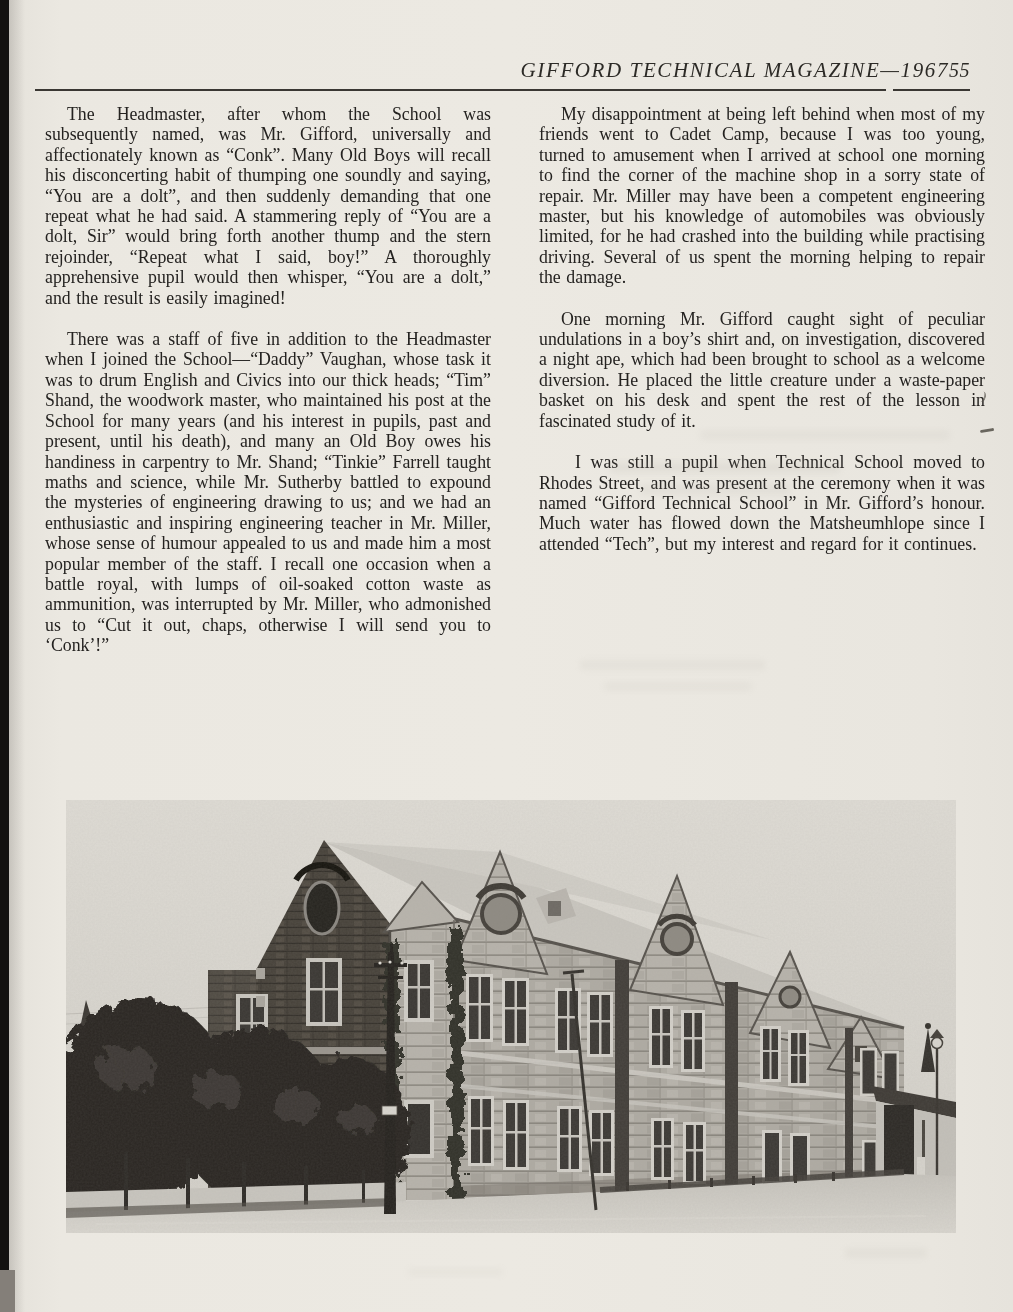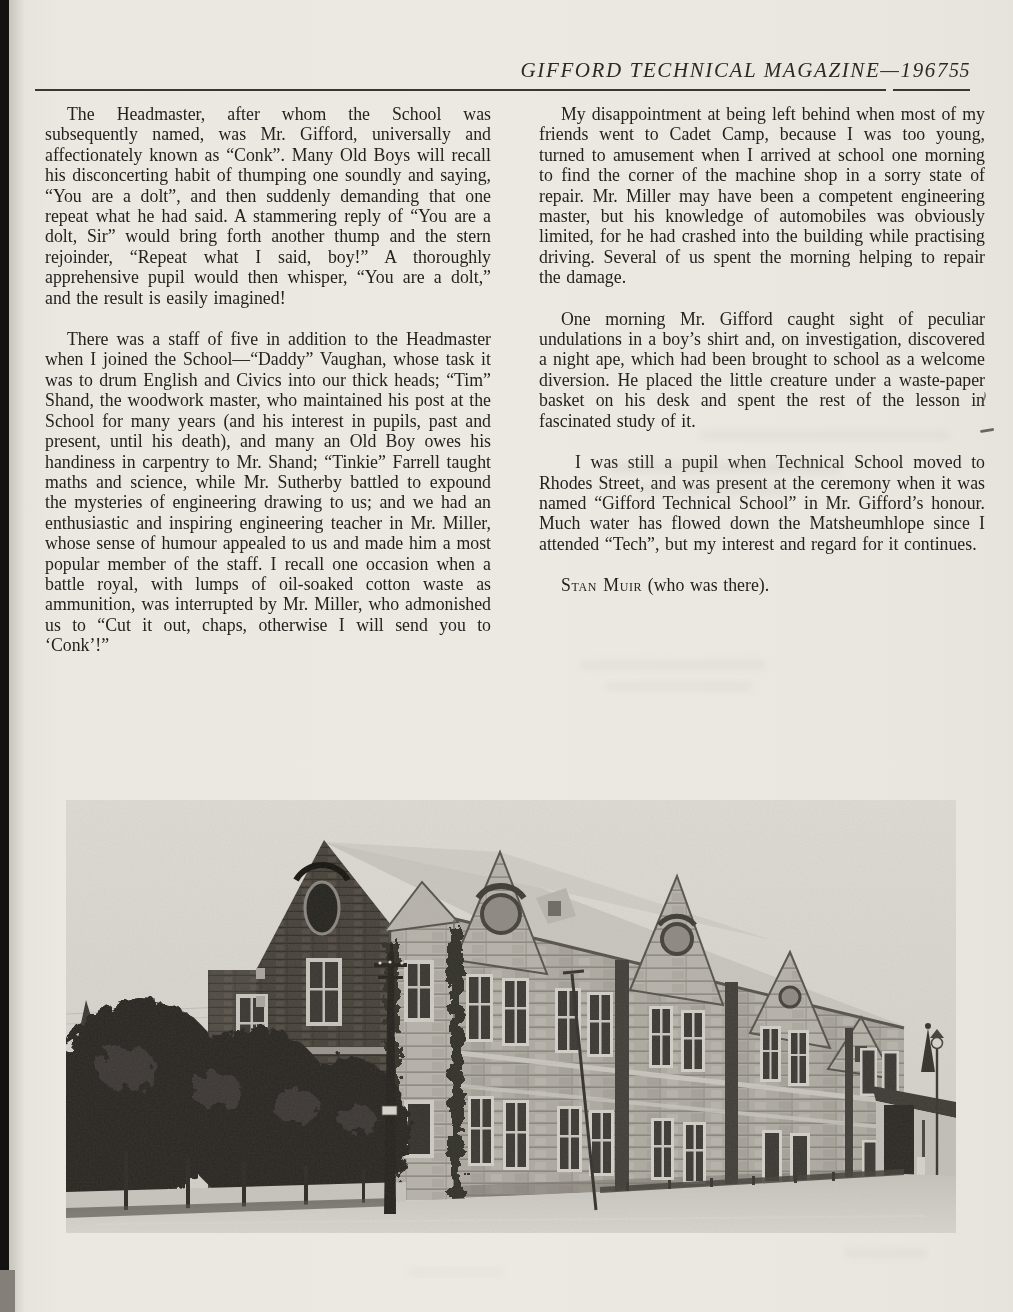--- a/index.html
+++ b/index.html
@@ -68,21 +68,20 @@
 
   <main class="columns">
     <div class="col">
       <p>The Headmaster, after whom the School was subsequently named, was Mr. Gifford, universally and affectionately known as “Conk”. Many Old Boys will recall his disconcerting habit of thumping one soundly and saying, “You are a dolt”, and then suddenly demanding that one repeat what he had said. A stammering reply of “You are a dolt, Sir” would bring forth another thump and the stern rejoinder, “Repeat what I said, boy!” A thoroughly apprehensive pupil would then whisper, “You are a dolt,” and the result is easily imagined!</p>
       <p>There was a staff of five in addition to the Headmaster when I joined the School—“Daddy” Vaughan, whose task it was to drum English and Civics into our thick heads; “Tim” Shand, the woodwork master, who maintained his post at the School for many years (and his interest in pupils, past and present, until his death), and many an Old Boy owes his handiness in carpentry to Mr. Shand; “Tinkie” Farrell taught maths and science, while Mr. Sutherby battled to expound the mysteries of engineering drawing to us; and we had an enthusiastic and inspiring engineering teacher in Mr. Miller, whose sense of humour appealed to us and made him a most popular member of the staff. I recall one occasion when a battle royal, with lumps of oil-soaked cotton waste as ammunition, was interrupted by Mr. Miller, who admonished us to “Cut it out, chaps, otherwise I will send you to ‘Conk’!”</p>
     </div>
     <div class="col">
       <p>My disappointment at being left behind when most of my friends went to Cadet Camp, because I was too young, turned to amusement when I arrived at school one morning to find the corner of the machine shop in a sorry state of repair. Mr. Miller may have been a competent engineering master, but his knowledge of automobiles was obviously limited, for he had crashed into the building while practising driving. Several of us spent the morning helping to repair the damage.</p>
       <p>One morning Mr. Gifford caught sight of peculiar undulations in a boy’s shirt and, on investigation, discovered a night ape, which had been brought to school as a welcome diversion. He placed the little creature under a waste-paper basket on his desk and spent the rest of the lesson in fascinated study of it.</p>
       <p class="deep-indent">I was still a pupil when Technical School moved to Rhodes Street, and was present at the ceremony when it was named “Gifford Technical School” in Mr. Gifford’s honour. Much water has flowed down the Matsheumhlope since I attended “Tech”, but my interest and regard for it continues.</p>
-      <p class="byline"><span class="byline-name">Stan Muir</span><span> (who was there).</span></p>
     </div>
   </main>
 
   <div class="ghost" style="left:610px;top:462px;width:230px;height:11px;opacity:.14;"></div>
   <div class="ghost" style="left:640px;top:484px;width:150px;height:11px;opacity:.12;"></div>
   <div class="ghost" style="left:700px;top:430px;width:250px;height:10px;opacity:.09;"></div>
   <div class="ghost" style="left:580px;top:660px;width:185px;height:10px;opacity:.10;"></div>
   <div class="ghost" style="left:604px;top:682px;width:148px;height:9px;opacity:.09;"></div>
   <div class="ghost" style="left:845px;top:1248px;width:82px;height:10px;opacity:.10;"></div>
   <div class="ghost" style="left:408px;top:1268px;width:95px;height:8px;opacity:.08;"></div>

